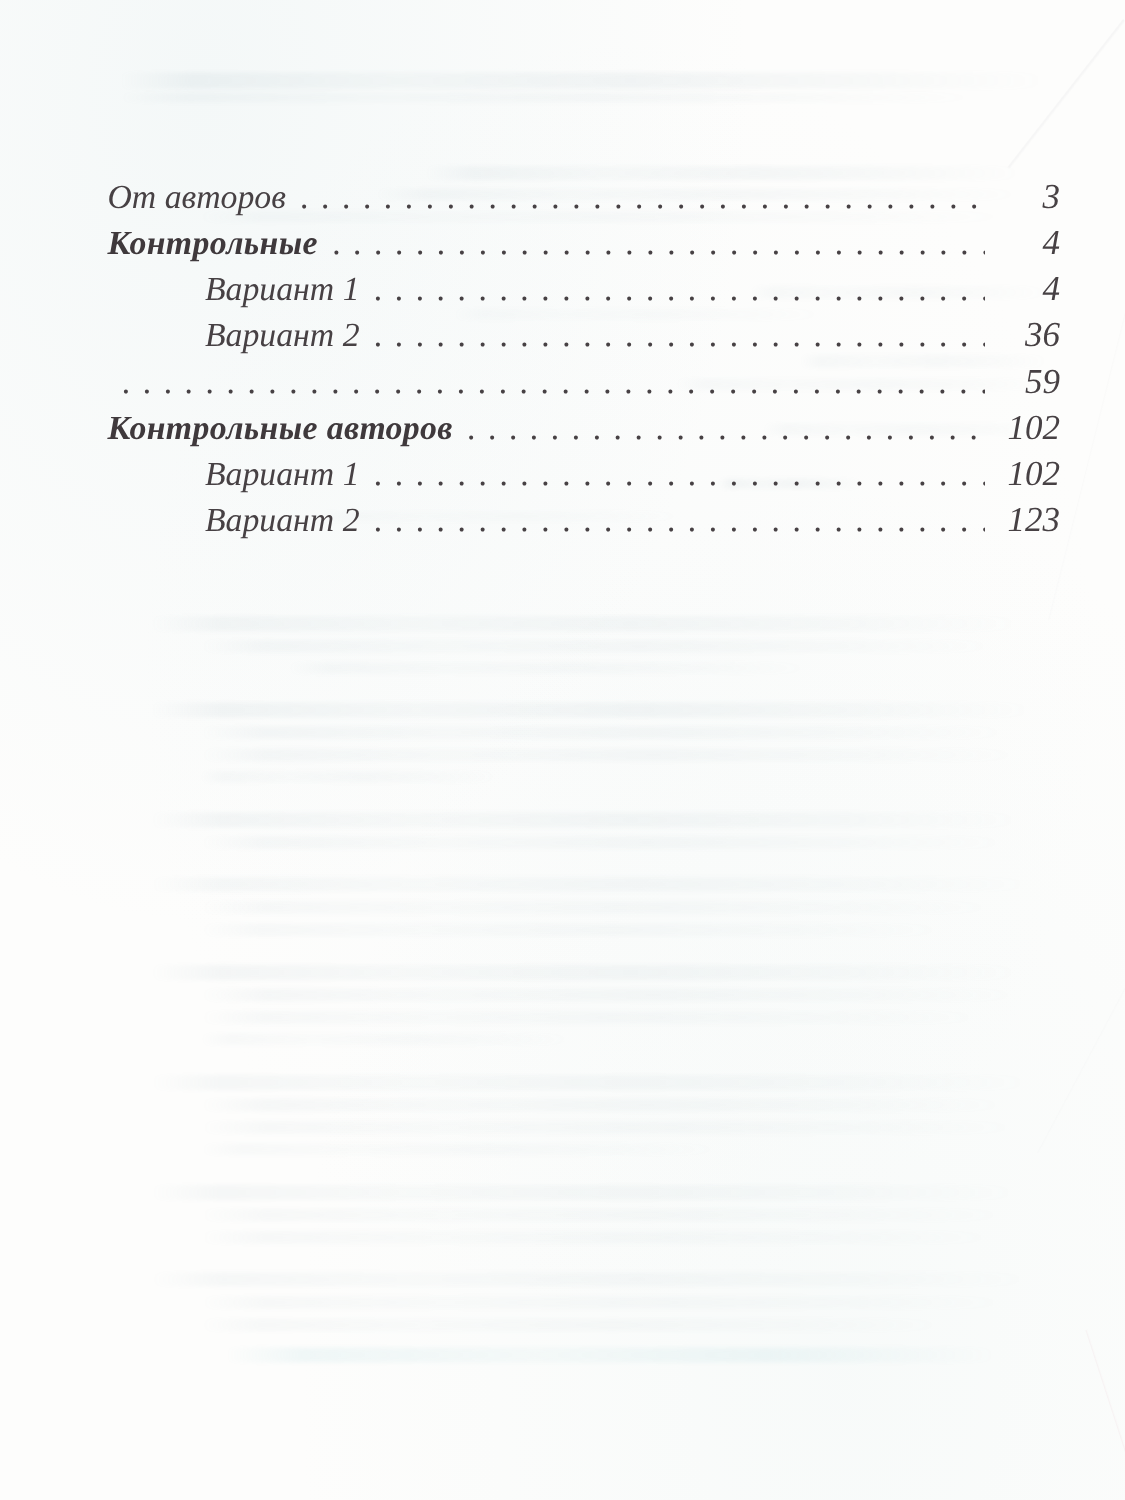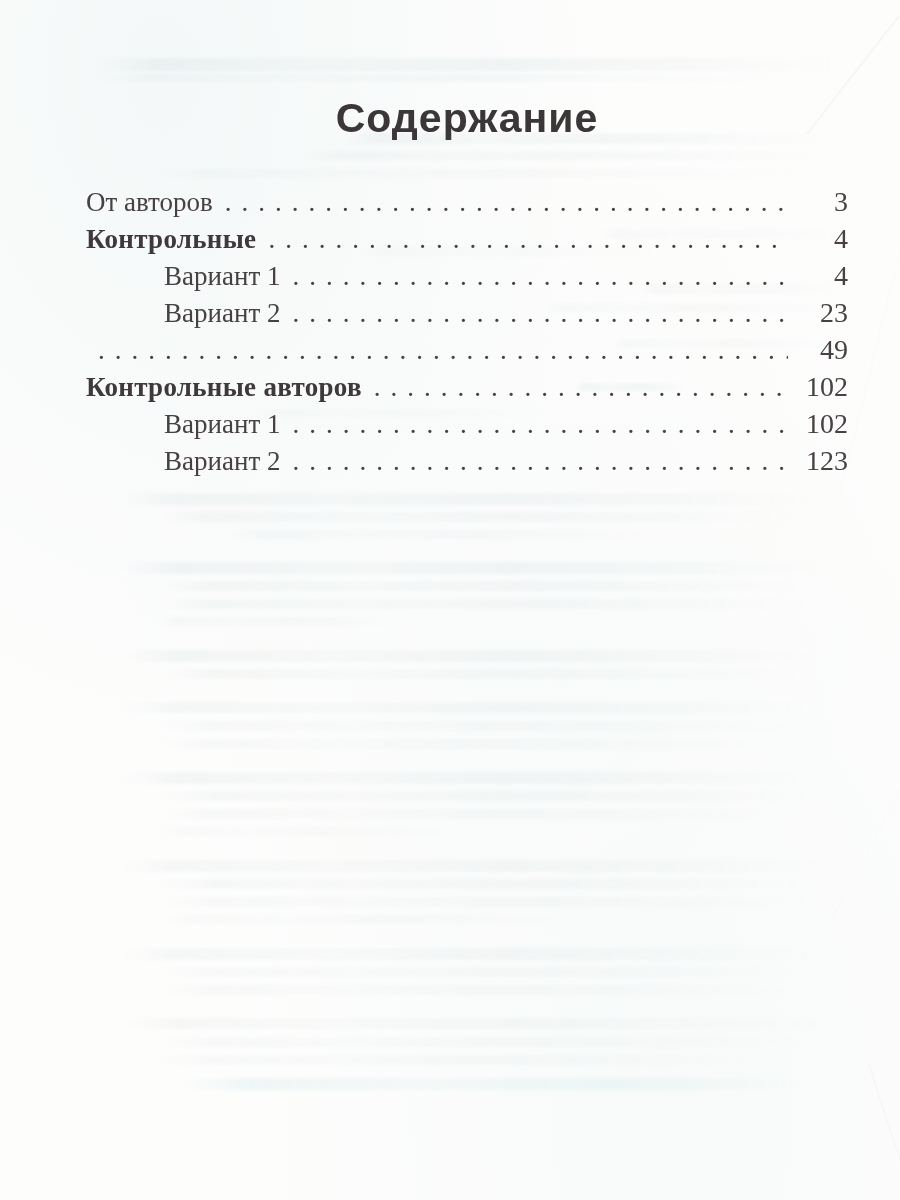--- a/index.html
+++ b/index.html
@@ -71,20 +71,21 @@
     margin-top:43px; 
   }
   .toc-row{
     display:flex;
     align-items:baseline;
     height:37px;
     line-height:37px;
     font-size:27px;
     color:var(--ink);
     white-space:nowrap;
+    font-style:italic;
   }
   .toc-row .label{flex:none;}
   .toc-row.bold .label{
     font-weight:700;
     color:var(--ink-bold);
     letter-spacing:0.3px;
   }
   .toc-row.indent-1 .label{padding-left:78px;}
   .toc-row .leader{
     flex:1 1 auto;
@@ -147,45 +148,44 @@
       <div class="ghost-line" style="left: 160px; top: 1037px; width: 650px; height: 10px; opacity: 0.06;"></div>
       <div class="ghost-line" style="left: 160px; top: 1055px; width: 600px; height: 10px; opacity: 0.06;"></div>
       <div class="ghost-line cyan" style="left: 180px; top: 1078px; width: 620px; height: 12px; opacity: 0.12;"></div>
       <div class="scratch" style="left: 852px; top: 0px; width: 2px; height: 150px; transform: rotate(38deg); opacity: 0.18;"></div>
       <div class="scratch" style="left: 870px; top: 240px; width: 1px; height: 260px; transform: rotate(14deg); opacity: 0.08;"></div>
       <div class="scratch" style="left: 900px; top: 640px; width: 1px; height: 300px; transform: rotate(28deg); opacity: 0.07;"></div>
       <div class="scratch pink" style="left: 893px; top: 1060px; width: 1px; height: 160px; transform: rotate(-18deg); opacity: 0.25;"></div>
     </div>
 
   <div class="content">
-    <h1 class="doc-title">Содержание</h1>
     <div class="toc" id="toc-list">
         <div class="toc-row">
           <span class="label">От авторов</span>
           <span class="leader" aria-hidden="true">............................................................</span>
           <span class="pagenum">3</span>
         </div>
         <div class="toc-row bold">
           <span class="label">Контрольные</span>
           <span class="leader" aria-hidden="true">............................................................</span>
           <span class="pagenum">4</span>
         </div>
         <div class="toc-row indent-1">
           <span class="label">Вариант 1</span>
           <span class="leader" aria-hidden="true">............................................................</span>
           <span class="pagenum">4</span>
         </div>
         <div class="toc-row indent-1">
           <span class="label">Вариант 2</span>
           <span class="leader" aria-hidden="true">............................................................</span>
-          <span class="pagenum">23</span>
-        </div>
-        <div class="toc-row indent-1">
-          <span class="leader" aria-hidden="true">............................................................</span>
-          <span class="pagenum">49</span>
+          <span class="pagenum">36</span>
+        </div>
+        <div class="toc-row indent-1">
+          <span class="leader" aria-hidden="true">............................................................</span>
+          <span class="pagenum">59</span>
         </div>
         <div class="toc-row bold">
           <span class="label">Контрольные авторов</span>
           <span class="leader" aria-hidden="true">............................................................</span>
           <span class="pagenum">102</span>
         </div>
         <div class="toc-row indent-1">
           <span class="label">Вариант 1</span>
           <span class="leader" aria-hidden="true">............................................................</span>
           <span class="pagenum">102</span>

